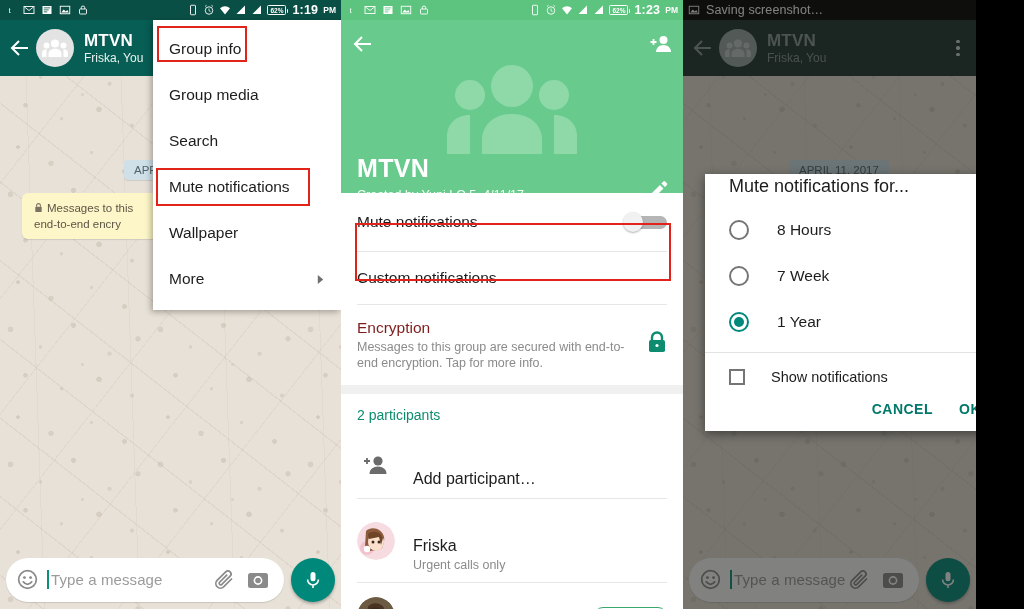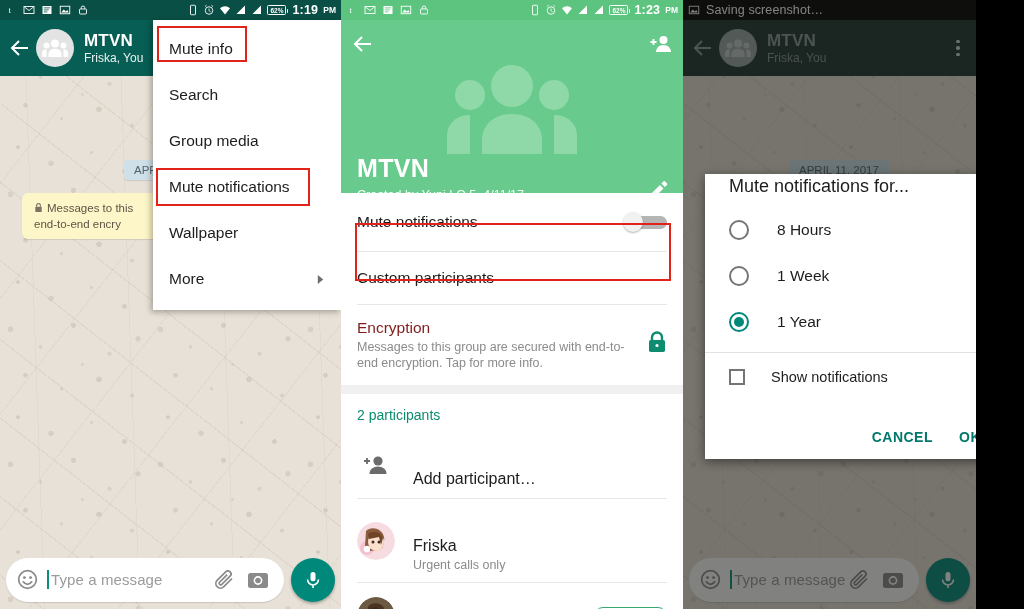--- a/index.html
+++ b/index.html
@@ -172,21 +172,21 @@
   .dlg-title { font-size: 18px; color: #1d1d1d; padding: 0 24px 10px 24px; }
   .dlg-opt { display: flex; align-items: center; height: 46px; padding: 0 24px; }
   .radio { width: 20px; height: 20px; border-radius: 50%; border: 2px solid #757575; flex: 0 0 20px; position: relative; }
   .radio.on { border-color: #00897b; }
   .radio.on::after { content: ""; position: absolute; left: 3px; top: 3px; width: 10px; height: 10px; border-radius: 50%; background: #00897b; }
   .dlg-opt span { margin-left: 28px; font-size: 15.5px; color: #1d1d1d; }
   .dlg-sep { height: 1px; background: #e2e2e2; margin-top: 7px; }
   .dlg-check { display: flex; align-items: center; padding: 16px 24px 8px 24px; gap: 12px; }
   .cbox { width: 16px; height: 16px; border: 2px solid #757575; flex: 0 0 16px; }
   .dlg-check span { margin-left: 14px; font-size: 14.5px; color: #1d1d1d; }
-  .dlg-actions { display: flex; justify-content: flex-end; gap: 26px; padding: 8px 22px 14px 0; margin-top: 28px; }
+  .dlg-actions { display: flex; justify-content: flex-end; gap: 26px; padding: 8px 22px 14px 0; }
   .dlg-btn { color: #00796b; font-size: 14px; font-weight: 700; letter-spacing: .5px; }
 
   .dimmed-header { background: #1d3430 !important; }
   .dim-text { color: #8d9996 !important; }
 </style>
 </head>
 <body>
 
 <div class="screen">
 
@@ -293,27 +293,27 @@
       <div class="mic-fab">
         <svg width="20" height="20" viewBox="0 0 24 24">
             <rect x="9" y="2.5" width="6" height="11" rx="3" fill="#fff"></rect>
             <path d="M5.5 11.5a6.5 6.5 0 0013 0M12 18v3.5" fill="none" stroke="#fff" stroke-width="1.9"></path>
           </svg>
       </div>
     </div>
 
     <div class="popup">
       <div class="popup-item">
-          <span>Mute info</span>
+          <span>Group info</span>
+        </div>
+      <div class="popup-item">
+          <span>Group media</span>
         </div>
       <div class="popup-item">
           <span>Search</span>
-        </div>
-      <div class="popup-item">
-          <span>Group media</span>
         </div>
       <div class="popup-item">
           <span>Mute notifications</span>
         </div>
       <div class="popup-item">
           <span>Wallpaper</span>
         </div>
       <div class="popup-item">
           <span>More</span>
         <svg class="caret-r" width="9" height="11" viewBox="0 0 10 12">
@@ -406,21 +406,21 @@
       <div class="card">
         <div class="row" style="min-height:58px;">
           <span>Mute notifications</span>
           <div class="toggle">
             <div class="track"></div>
             <div class="knob"></div>
           </div>
         </div>
         <div class="divider"></div>
         <div class="row" style="min-height:52px;">
-          <span>Custom participants</span>
+          <span>Custom notifications</span>
         </div>
         <div class="divider"></div>
         <div class="enc-row">
           <div>
             <div class="enc-title">Encryption</div>
             <div class="enc-desc">Messages to this group are secured with end-to-end encryption. Tap for more info.</div>
           </div>
           <svg class="lock-green" viewBox="0 0 20 22">
               <rect x="2" y="9" width="16" height="12" rx="1.8" fill="#0d8c70"></rect>
               <path d="M5 9V6.5a5 5 0 0110 0V9" fill="none" stroke="#0d8c70" stroke-width="2.4"></path>
@@ -560,21 +560,21 @@
     <div class="dim"></div>
 
     <div class="dialog">
       <div class="dlg-title">Mute notifications for...</div>
       <div class="dlg-opt">
         <div class="radio"></div>
         <span>8 Hours</span>
       </div>
       <div class="dlg-opt">
         <div class="radio"></div>
-        <span>1 Week</span>
+        <span>7 Week</span>
       </div>
       <div class="dlg-opt">
         <div class="radio on"></div>
         <span>1 Year</span>
       </div>
       <div class="dlg-sep"></div>
       <div class="dlg-check">
         <div class="cbox"></div>
         <span>Show notifications</span>
       </div>

